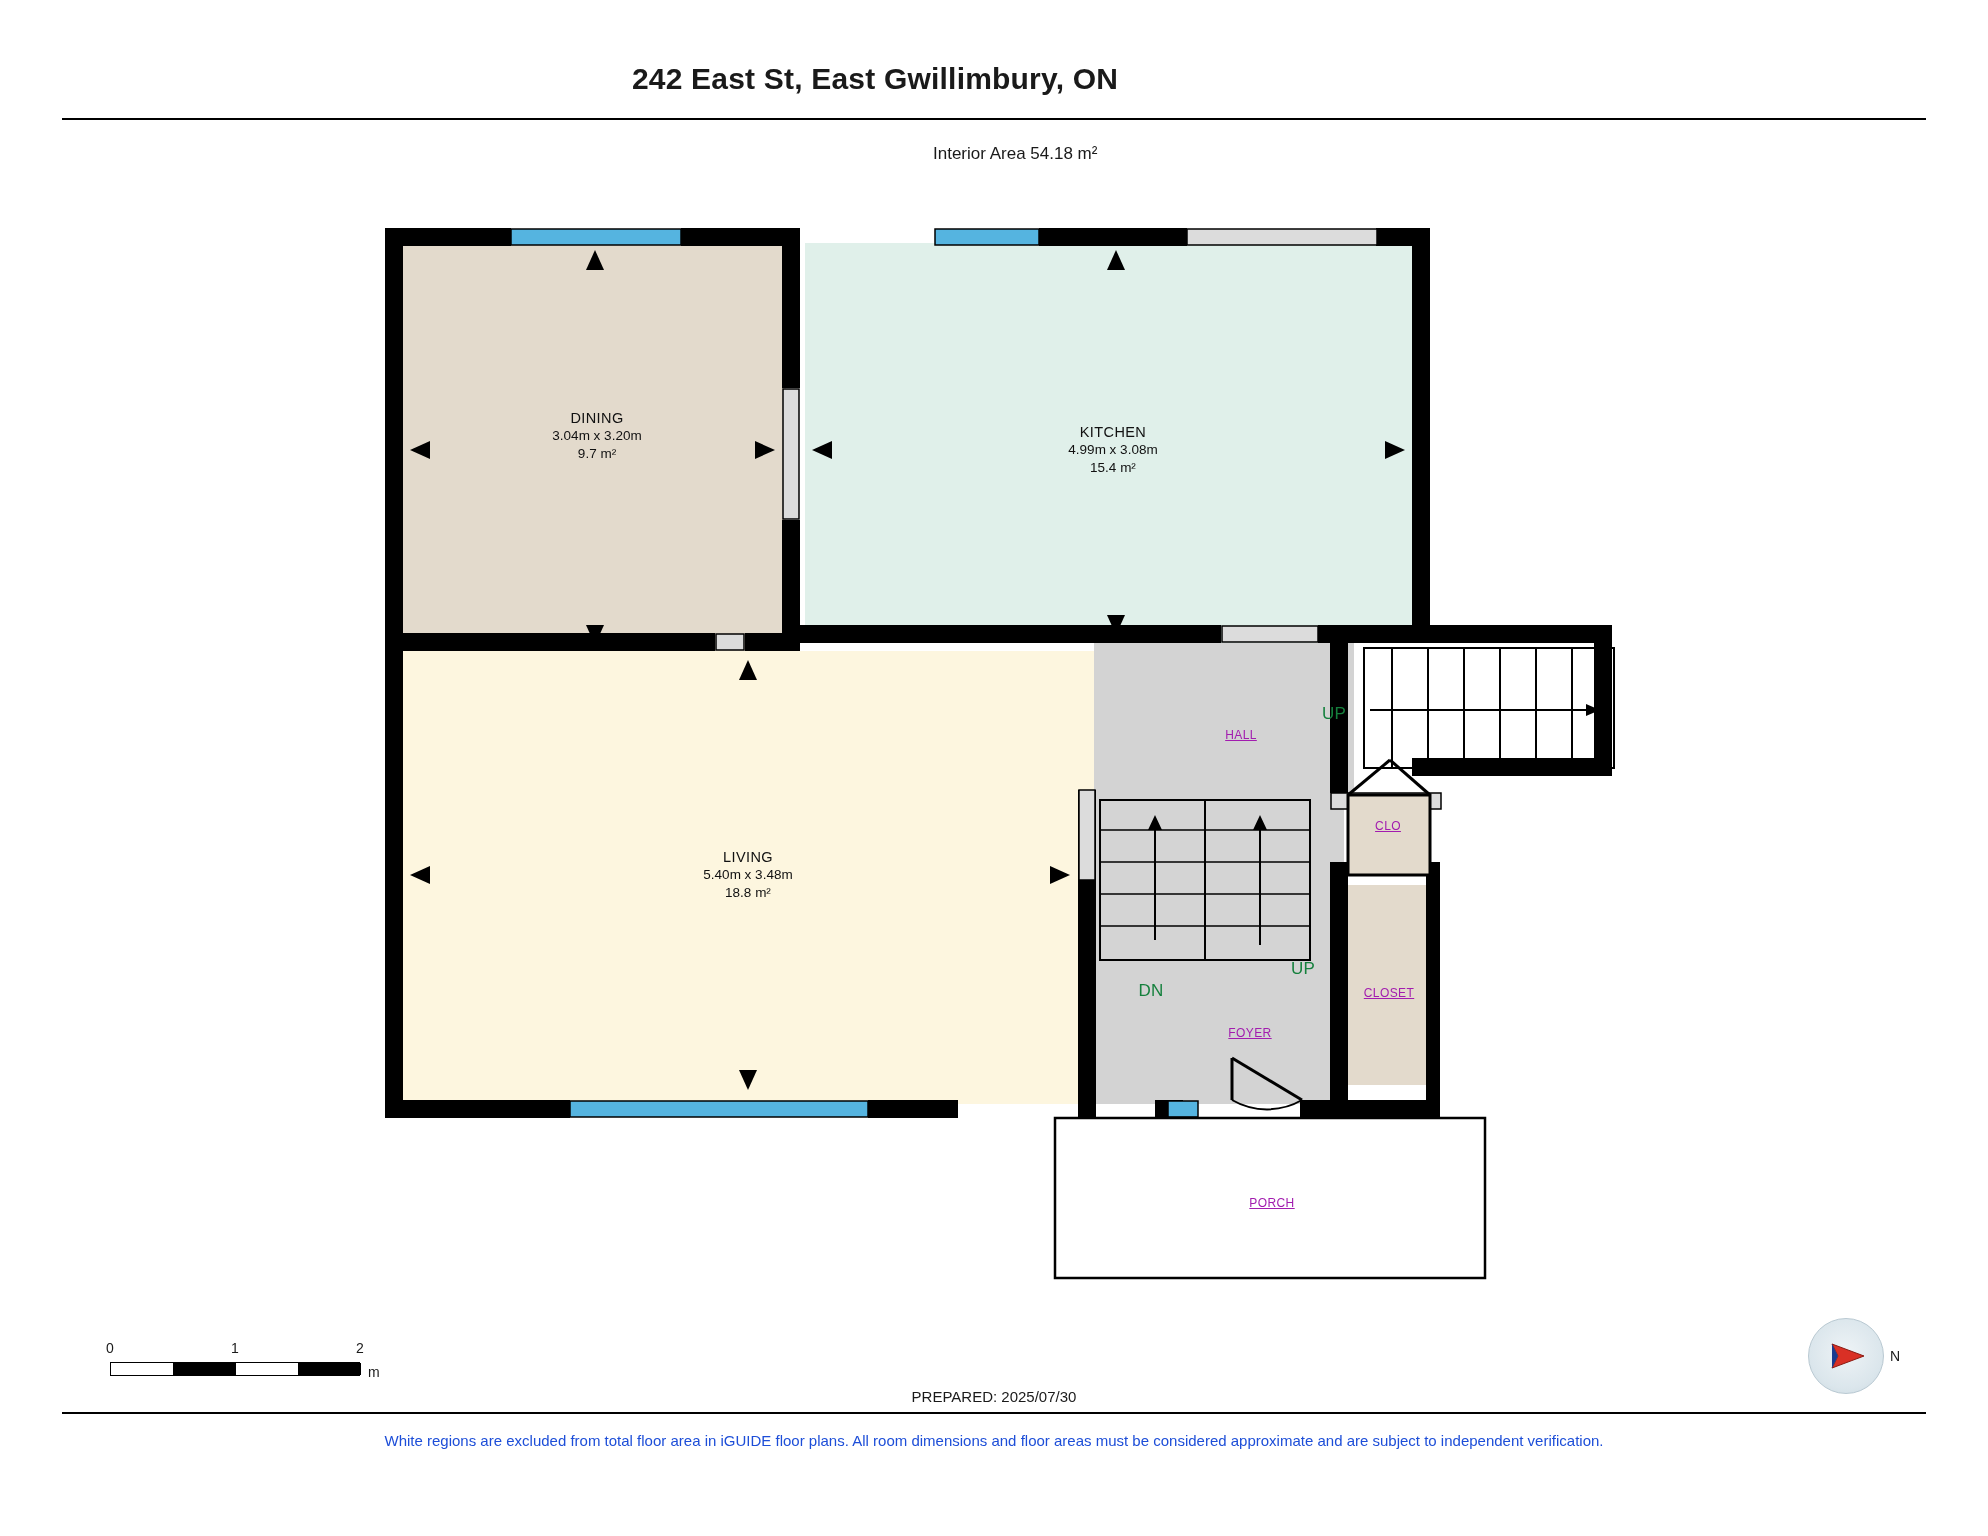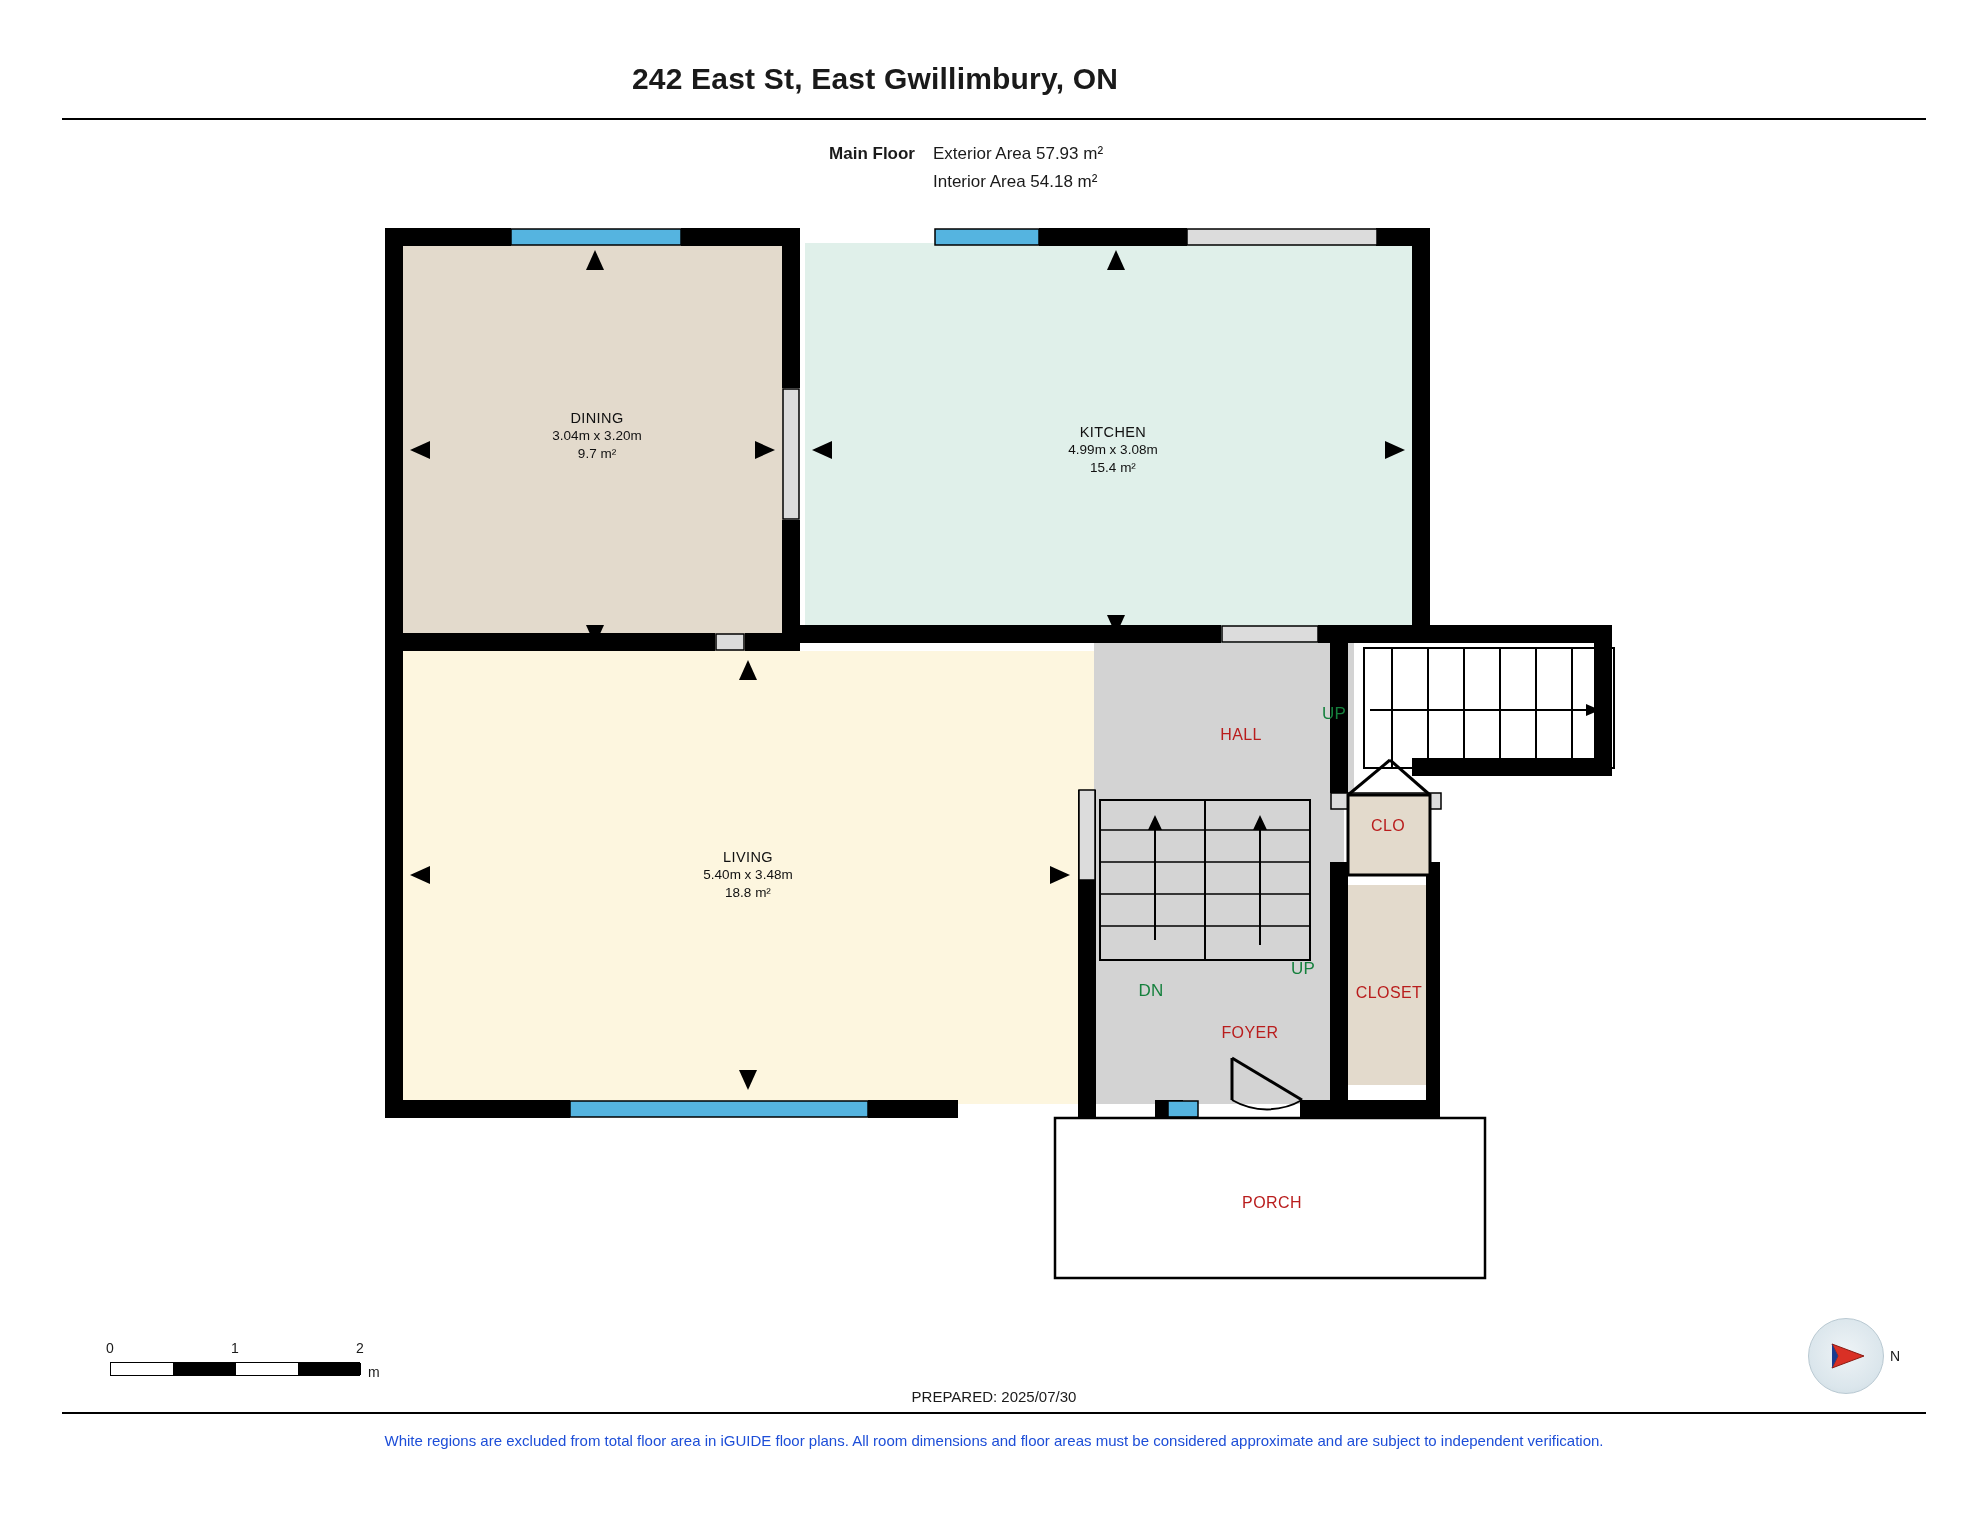--- a/index.html
+++ b/index.html
@@ -87,25 +87,26 @@
     color: #111;
     white-space: nowrap;
     transform: translate(-50%, -50%);
   }
   .room-label .rname { font-size: 14.5px; letter-spacing: 0.4px; }
   .room-label .rdim  { font-size: 13.5px; }
   .room-label .rarea { font-size: 13.5px; }
 
   .plain-label {
     position: absolute;
-    font-size: 16px;
+    font-size: 12px;
     letter-spacing: 0.4px;
-    color: #b91c1c;
+    color: #a21caf;
     white-space: nowrap;
     transform: translate(-50%, -50%);
+    text-decoration: underline;
   }
   .small-label {
     position: absolute;
     font-size: 17px;
     letter-spacing: 0.3px;
     color: #15803d;
     white-space: nowrap;
     transform: translate(-50%, -50%);
   }
 
@@ -196,23 +197,20 @@
     font-size: 14px;
   }
 </style>
 </head>
 <body>
 
 <div class="title">242 East St, East Gwillimbury, ON</div>
 <div class="rule-top"></div>
 
 <div class="meta">
-  <span class="meta-row">
-    <span class="meta-label">Main Floor</span><span class="meta-value">Exterior Area 57.93 m²</span>
-  </span>
   <span class="meta-row">
     <span class="meta-label"></span><span class="meta-value">Interior Area 54.18 m²</span>
   </span>
 </div>
 
 <svg id="plan" viewBox="0 0 1988 1536" xmlns="http://www.w3.org/2000/svg">
 
   <rect x="399" y="243" width="387" height="408" fill="#e3dacc"></rect>
 
   <rect x="805" y="243" width="617" height="400" fill="#e0f0ea"></rect>

